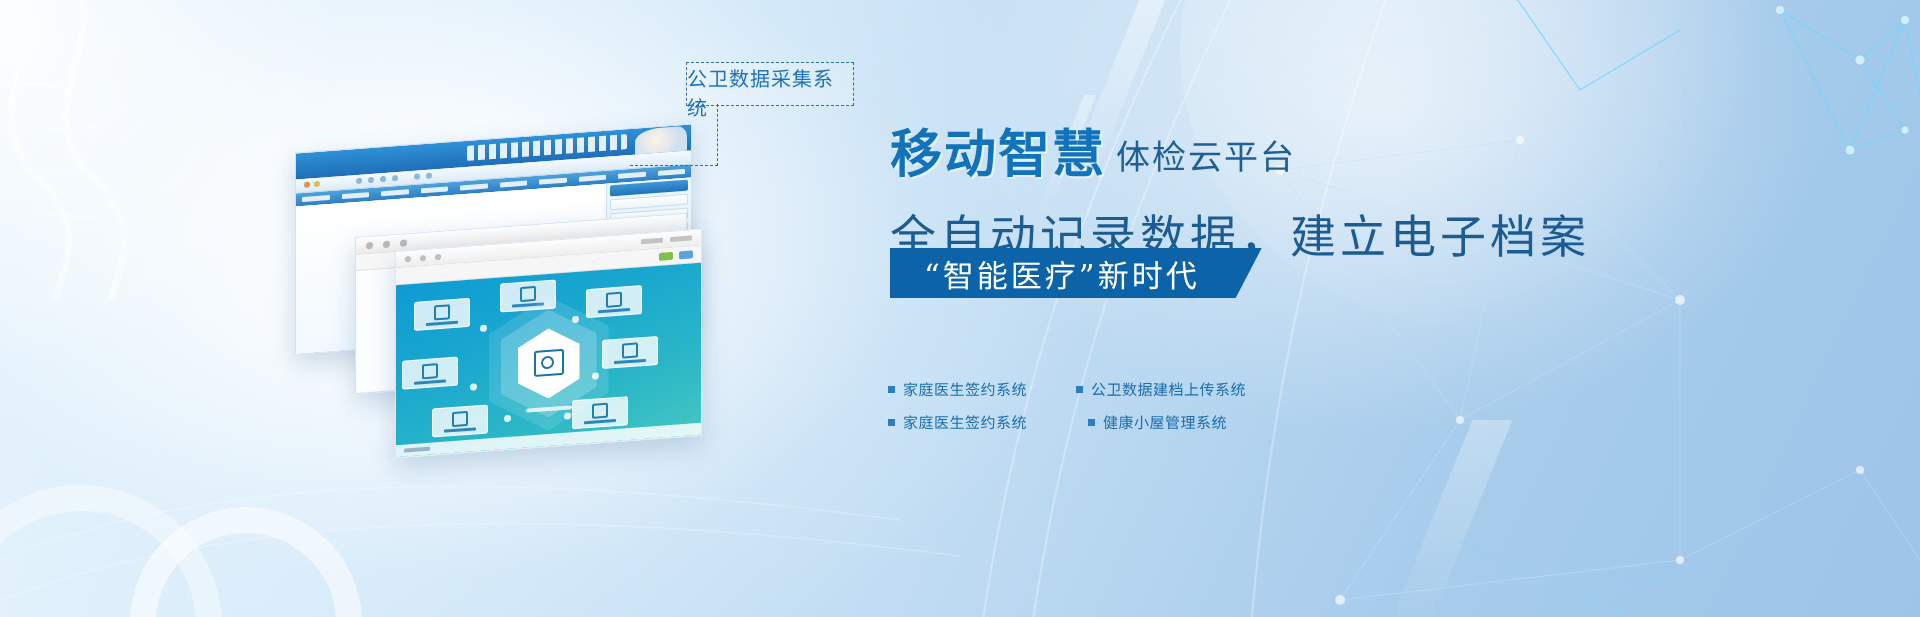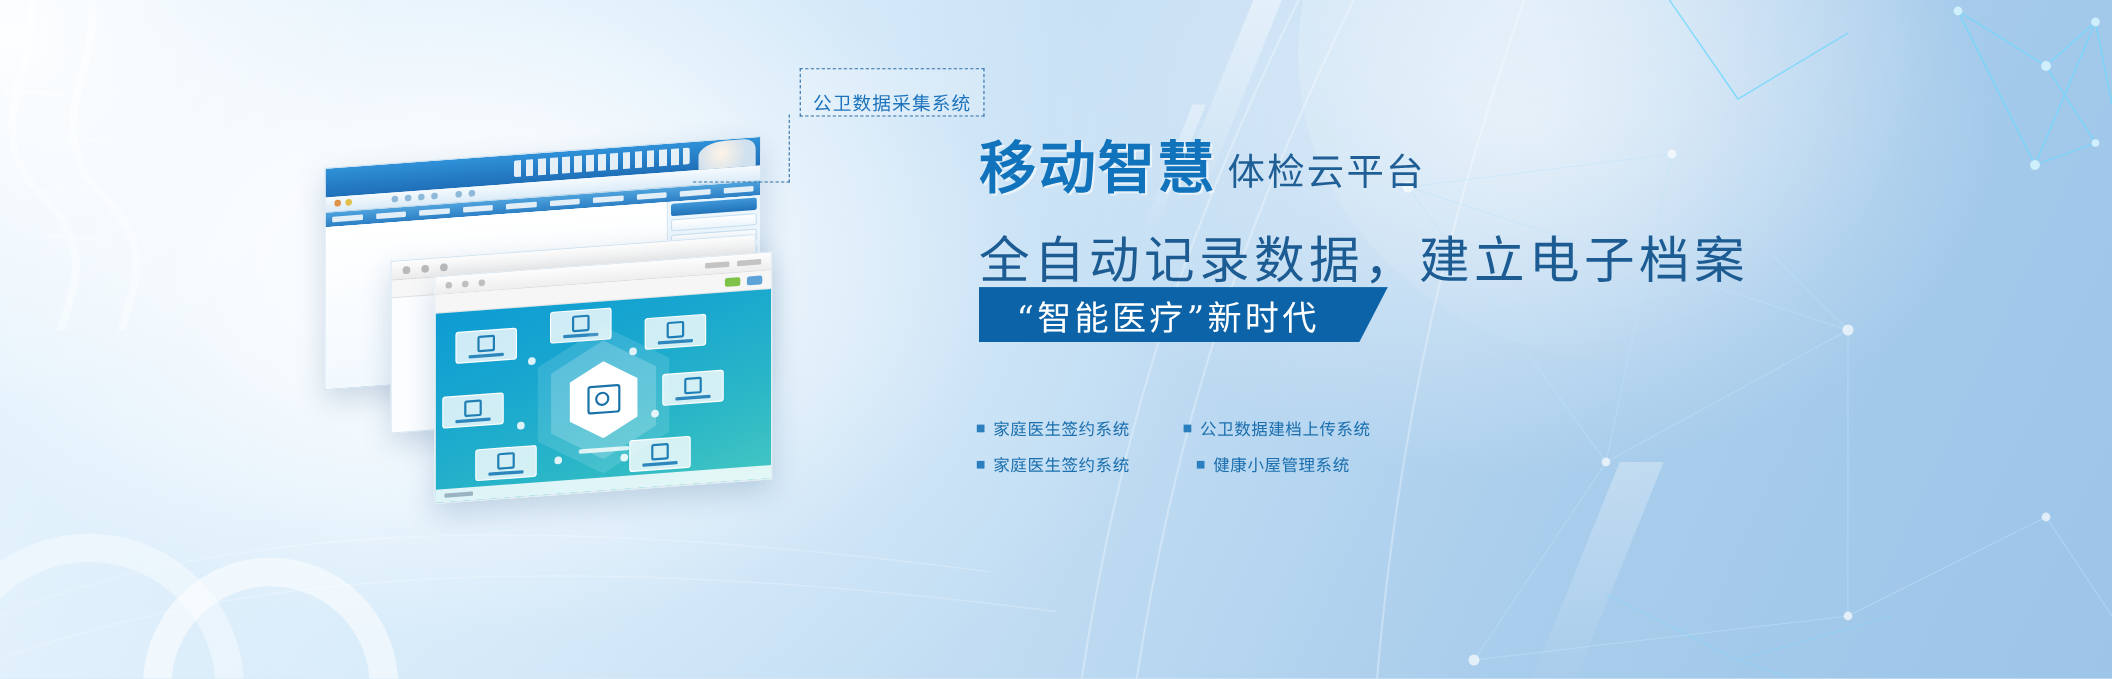--- a/index.html
+++ b/index.html
@@ -158,23 +158,23 @@
   .chip.c4{left:6px;top:76px;}
   .chip.c5{left:206px;top:70px;}
   .chip.c6{left:36px;top:126px;}
   .chip.c7{left:176px;top:128px;}
   .dot{position:absolute;width:7px;height:7px;border-radius:50%;background:rgba(255,255,255,.85);}
   .fw-foot{position:absolute;left:0;bottom:0;width:100%;height:12px;background:rgba(255,255,255,.85);}
   .fw-foot u{display:block;margin:4px 0 0 8px;width:26px;height:4px;background:#9bb4c4;border-radius:1px;}
 
   
   .callout{
-    position:absolute;left:727px;top:62px;width:166px;height:42px;
-    border:1px dashed #2f6fa8;display:flex;align-items:flex-end;justify-content:center;
-    color:#1d74bd;font-size:17px;letter-spacing:1px;background:rgba(255,255,255,.18);
+    position:absolute;left:686px;top:62px;width:166px;height:42px;
+    border:1px dashed #2f6fa8;display:flex;align-items:flex-start;justify-content:center;
+    color:#1d74bd;font-size:20px;letter-spacing:1px;background:rgba(255,255,255,.18);
   }
   .callout-line{
     position:absolute;left:717px;top:104px;width:1px;height:62px;
     border-left:1px dashed #2f6fa8;
   }
   .callout-line2{
     position:absolute;left:630px;top:165px;width:88px;height:1px;
     border-top:1px dashed #2f6fa8;
   }
 
@@ -206,21 +206,20 @@
     font-size:46px;color:#1c5c93;letter-spacing:4px;
   }
   .ribbon{
     position:absolute;left:-10px;top:248px;height:50px;
     background:#0c63a8;color:#fff;
     display:flex;align-items:center;padding:0 40px 0 34px;
     font-size:31px;letter-spacing:3px;
     font-family:"DejaVu Serif","Liberation Serif",serif;
     clip-path:polygon(0 0,100% 0,calc(100% - 26px) 100%,0 100%);
     padding-right:62px;
-    margin-top:13px;
   }
   .para{
     position:absolute;left:-10px;top:322px;width:575px;
     color:#18567f;font-size:14.6px;line-height:28px;letter-spacing:.3px;
     font-family:"Liberation Sans","DejaVu Sans",sans-serif;
   }
   .para div{white-space:nowrap;}
   .bullets{
     position:absolute;left:-12px;top:378px;width:430px;
     display:grid;grid-template-columns:168px auto;row-gap:12px;column-gap:20px;

